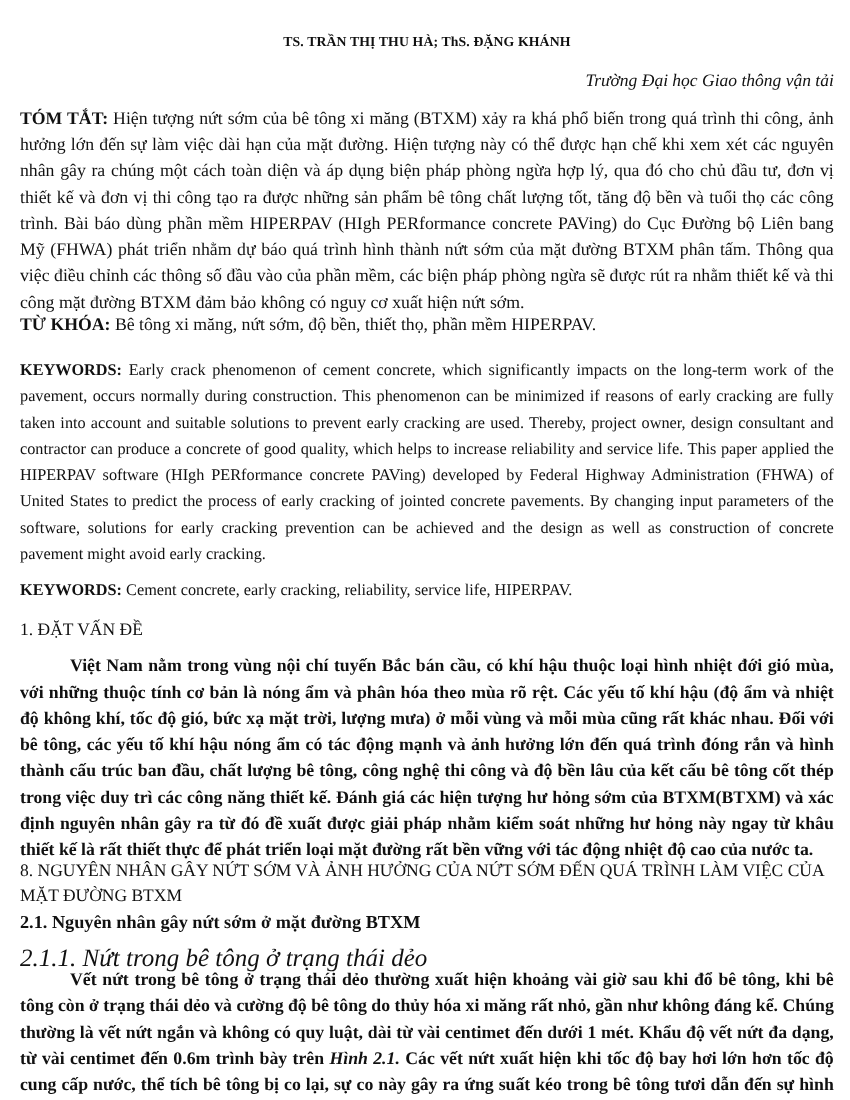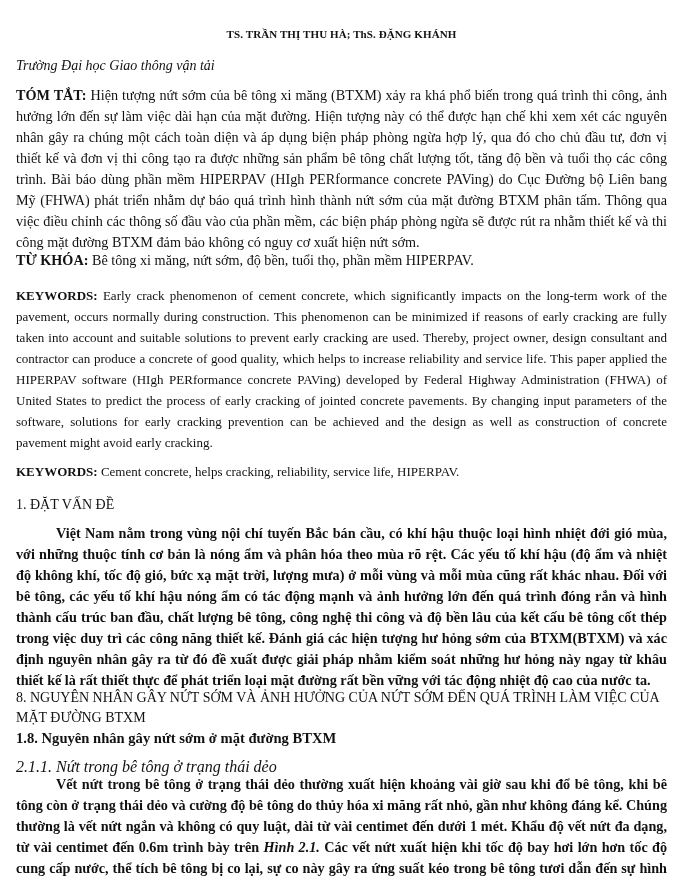--- a/index.html
+++ b/index.html
@@ -8,66 +8,66 @@
     font-family: "Liberation Serif", "DejaVu Serif", serif;
     color: #111111;
   }
   .page { position: absolute; left: 16px; top: 0; width: 651px; }
   .authors {
     position: absolute; left: 0; width: 651px; top: 28px;
     text-align: center; font-weight: bold; font-size: 11px; letter-spacing: 0.1px;
   }
   .affil {
     position: absolute; left: 0; width: 651px; top: 58px;
-    text-align: left; font-style: italic; font-size: 14px;
+    text-align: right; font-style: italic; font-size: 14px;
   }
   .block {
     position: absolute; left: 0; width: 651px;
     font-size: 14.2px; line-height: 21px; text-align: justify;
     text-align-last: left;
   }
   .block b { font-weight: bold; }
   .en { font-size: 13px; }
   .indent { text-indent: 40px; font-weight: bold; }
   .h1 { position: absolute; left: 0; font-weight: normal; font-size: 14px; line-height: 18px; width: 651px; }
   .h2 { position: absolute; left: 0; font-weight: bold; font-size: 14.6px; line-height: 18px; }
-  .h3 { position: absolute; left: 0; font-style: italic; font-size: 16px; line-height: 18px; }
+  .h3 { position: absolute; left: 0; font-style: italic; font-size: 20px; line-height: 18px; }
   i { font-style: italic; }
 </style>
 </head>
 <body>
 
 <div class="page">
 
   <div class="authors">TS. TRẦN THỊ THU HÀ; ThS. ĐẶNG KHÁNH</div>
   <div class="affil">Trường Đại học Giao thông vận tải</div>
 
   <div class="block" style="top:85px;">
     <b>TÓM TẮT:</b><span> Hiện tượng nứt sớm của bê tông xi măng (BTXM) xảy ra khá phổ biến trong quá trình thi công, ảnh hưởng lớn đến sự làm việc dài hạn của mặt đường. Hiện tượng này có thể được hạn chế khi xem xét các nguyên nhân gây ra chúng một cách toàn diện và áp dụng biện pháp phòng ngừa hợp lý, qua đó cho chủ đầu tư, đơn vị thiết kế và đơn vị thi công tạo ra được những sản phẩm bê tông chất lượng tốt, tăng độ bền và tuổi thọ các công trình. Bài báo dùng phần mềm HIPERPAV (HIgh PERformance concrete PAVing) do Cục Đường bộ Liên bang Mỹ (FHWA) phát triển nhằm dự báo quá trình hình thành nứt sớm của mặt đường BTXM phân tấm. Thông qua việc điều chỉnh các thông số đầu vào của phần mềm, các biện pháp phòng ngừa sẽ được rút ra nhằm thiết kế và thi công mặt đường BTXM đảm bảo không có nguy cơ xuất hiện nứt sớm.</span>
   </div>
 
   <div class="block" style="top:250px;">
-    <b>TỪ KHÓA:</b><span> Bê tông xi măng, nứt sớm, độ bền, tuổi thọ, phần mềm HIPERPAV.</span>
+    <b>TỪ KHÓA:</b><span> Bê tông xi măng, nứt sớm, độ bền, thiết thọ, phần mềm HIPERPAV.</span>
   </div>
 
   <div class="block en" style="top:285px;">
     <b>KEYWORDS:</b><span> Early crack phenomenon of cement concrete, which significantly impacts on the long-term work of the pavement, occurs normally during construction. This phenomenon can be minimized if reasons of early cracking are fully taken into account and suitable solutions to prevent early cracking are used. Thereby, project owner, design consultant and contractor can produce a concrete of good quality, which helps to increase reliability and service life. This paper applied the HIPERPAV software (HIgh PERformance concrete PAVing) developed by Federal Highway Administration (FHWA) of United States to predict the process of early cracking of jointed concrete pavements. By changing input parameters of the software, solutions for early cracking prevention can be achieved and the design as well as construction of concrete pavement might avoid early cracking.</span>
   </div>
 
   <div class="block en" style="top:461px;">
-    <b>KEYWORDS:</b><span> Cement concrete, helps cracking, reliability, service life, HIPERPAV.</span>
+    <b>KEYWORDS:</b><span> Cement concrete, early cracking, reliability, service life, HIPERPAV.</span>
   </div>
 
   <div class="h1" style="top:496px;">1. ĐẶT VẤN ĐỀ</div>
 
   <div class="block indent" style="top:523px;">Việt Nam nằm trong vùng nội chí tuyến Bắc bán cầu, có khí hậu thuộc loại hình nhiệt đới gió mùa, với những thuộc tính cơ bản là nóng ẩm và phân hóa theo mùa rõ rệt. Các yếu tố khí hậu (độ ẩm và nhiệt độ không khí, tốc độ gió, bức xạ mặt trời, lượng mưa) ở mỗi vùng và mỗi mùa cũng rất khác nhau. Đối với bê tông, các yếu tố khí hậu nóng ẩm có tác động mạnh và ảnh hưởng lớn đến quá trình đóng rắn và hình thành cấu trúc ban đầu, chất lượng bê tông, công nghệ thi công và độ bền lâu của kết cấu bê tông cốt thép trong việc duy trì các công năng thiết kế. Đánh giá các hiện tượng hư hỏng sớm của BTXM(BTXM) và xác định nguyên nhân gây ra từ đó đề xuất được giải pháp nhằm kiểm soát những hư hỏng này ngay từ khâu thiết kế là rất thiết thực để phát triển loại mặt đường rất bền vững với tác động nhiệt độ cao của nước ta.</div>
 
   <div class="h1" style="top:688px; line-height:20px;">8. NGUYÊN NHÂN GÂY NỨT SỚM VÀ ẢNH HƯỞNG CỦA NỨT SỚM ĐẾN QUÁ TRÌNH LÀM VIỆC CỦA MẶT ĐƯỜNG BTXM</div>
 
-  <div class="h2" style="top:729px;">1.8. Nguyên nhân gây nứt sớm ở mặt đường BTXM</div>
+  <div class="h2" style="top:729px;">2.1. Nguyên nhân gây nứt sớm ở mặt đường BTXM</div>
 
   <div class="h3" style="top:758px;">2.1.1. Nứt trong bê tông ở trạng thái dẻo</div>
 
   <div class="block indent" style="top:774px;">
     <span>Vết nứt trong bê tông ở trạng thái dẻo thường xuất hiện khoảng vài giờ sau khi đổ bê tông, khi bê tông còn ở trạng thái dẻo và cường độ bê tông do thủy hóa xi măng rất nhỏ, gần như không đáng kể. Chúng thường là vết nứt ngắn và không có quy luật, dài từ vài centimet đến dưới 1 mét. Khẩu độ vết nứt đa dạng, từ vài centimet đến 0.6m trình bày trên </span><i>Hình 2.1.</i><span> Các vết nứt xuất hiện khi tốc độ bay hơi lớn hơn tốc độ cung cấp nước, thể tích bê tông bị co lại, sự co này gây ra ứng suất kéo trong bê tông tươi dẫn đến sự hình thành vết nứt [1,3,4,5].</span>
   </div>
 
 </div>
 
 </body></html>

